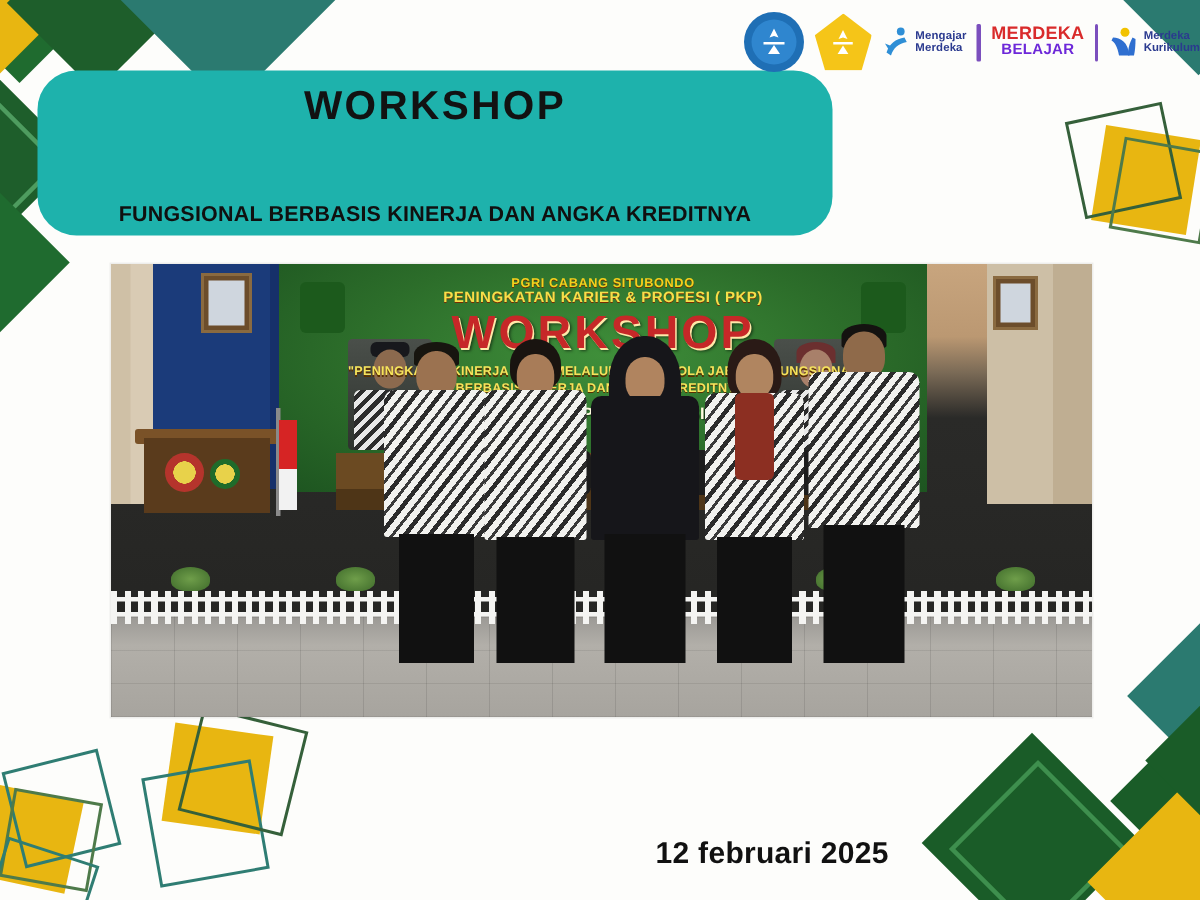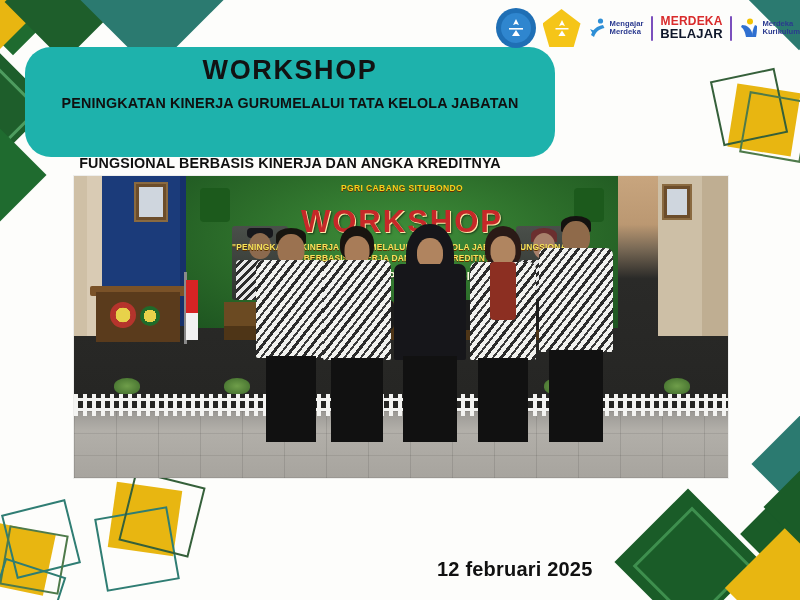--- a/index.html
+++ b/index.html
@@ -47,21 +47,21 @@
     width:38px;height:38px;background:#f5c518;
     clip-path:polygon(50% 0%,100% 38%,82% 100%,18% 100%,0% 38%);
     display:flex;align-items:center;justify-content:center;
   }
   .km-wrap{display:flex;align-items:center;gap:3px;}
   .km-mark{width:19px;height:22px;position:relative;}
   .km-txt{font-size:7.6px;font-weight:bold;color:#2b3a8f;line-height:1.12;letter-spacing:.1px;}
   .divider-bar{width:2.5px;height:25px;background:#7b4fbd;border-radius:1px;}
   .mb-txt{display:flex;flex-direction:column;align-items:center;line-height:.96;}
   .mb-top{font-size:12px;font-weight:bold;color:#d92b2b;letter-spacing:.2px;}
-  .mb-bot{font-size:13px;font-weight:bold;color:#0f172a;letter-spacing:.2px;}
+  .mb-bot{font-size:10px;font-weight:bold;color:#6d28d9;letter-spacing:.2px;}
   .mm-wrap{display:flex;align-items:center;gap:3px;}
   .mm-mark{width:20px;height:22px;position:relative;}
   .mm-txt{font-size:7.6px;font-weight:bold;color:#2b3a8f;line-height:1.12;}
 
   
   #photo{
     position:absolute;left:74px;top:176px;width:654px;height:302px;
     overflow:hidden;background:#2b2b2b;z-index:15;
     box-shadow:0 0 0 1px rgba(0,0,0,.06);
   }
@@ -242,21 +242,20 @@
       <span class="mm-txt">
         <span>Merdeka</span><br>
         <span>Kurikulum</span>
       </span>
     </div>
   </div>
 
   <div id="title-card">
     <div id="title-main">WORKSHOP</div>
     <div id="title-sub">
-      <span class="l1">PENINGKATAN KINERJA GURUMELALUI TATA KELOLA JABATAN</span>
       <span class="l2">FUNGSIONAL BERBASIS KINERJA  DAN ANGKA KREDITNYA</span>
     </div>
   </div>
 
   <div id="photo">
     <div class="wall"></div>
 
     <div class="p-abs wallpanel"></div>
     <div class="p-abs wallpanel2"></div>
     <div class="p-abs curtain"></div>
@@ -280,20 +279,21 @@
           <span class="head"></span>
           <span class="body"></span>
       </div>
       <div class="b-portrait r">
         <span class="hat"></span>
           <span class="head"></span>
           <span class="body"></span>
       </div>
 
       <div class="b-line b-l1">PGRI CABANG SITUBONDO</div>
+      <div class="b-line b-l2">PENINGKATAN KARIER &amp; PROFESI ( PKP)</div>
       <div class="b-line b-work">WORKSHOP</div>
       <div class="b-line b-l4">"PENINGKATAN KINERJA GURU MELALUI TATA KELOLA JABATAN FUNGSIONAL</div>
       <div class="b-line b-l5">BERBASIS KINERJA DAN ANGKA KREDITNYA"</div>
       <div class="b-line b-l6">NARASUMBER : BKPSDM KAB. SITUBONDO</div>
     </div>
 
     <div class="p-abs podium-top"></div>
     <div class="p-abs podium"></div>
     <div class="p-abs podium-seal"></div>
     <div class="p-abs podium-seal2"></div>

